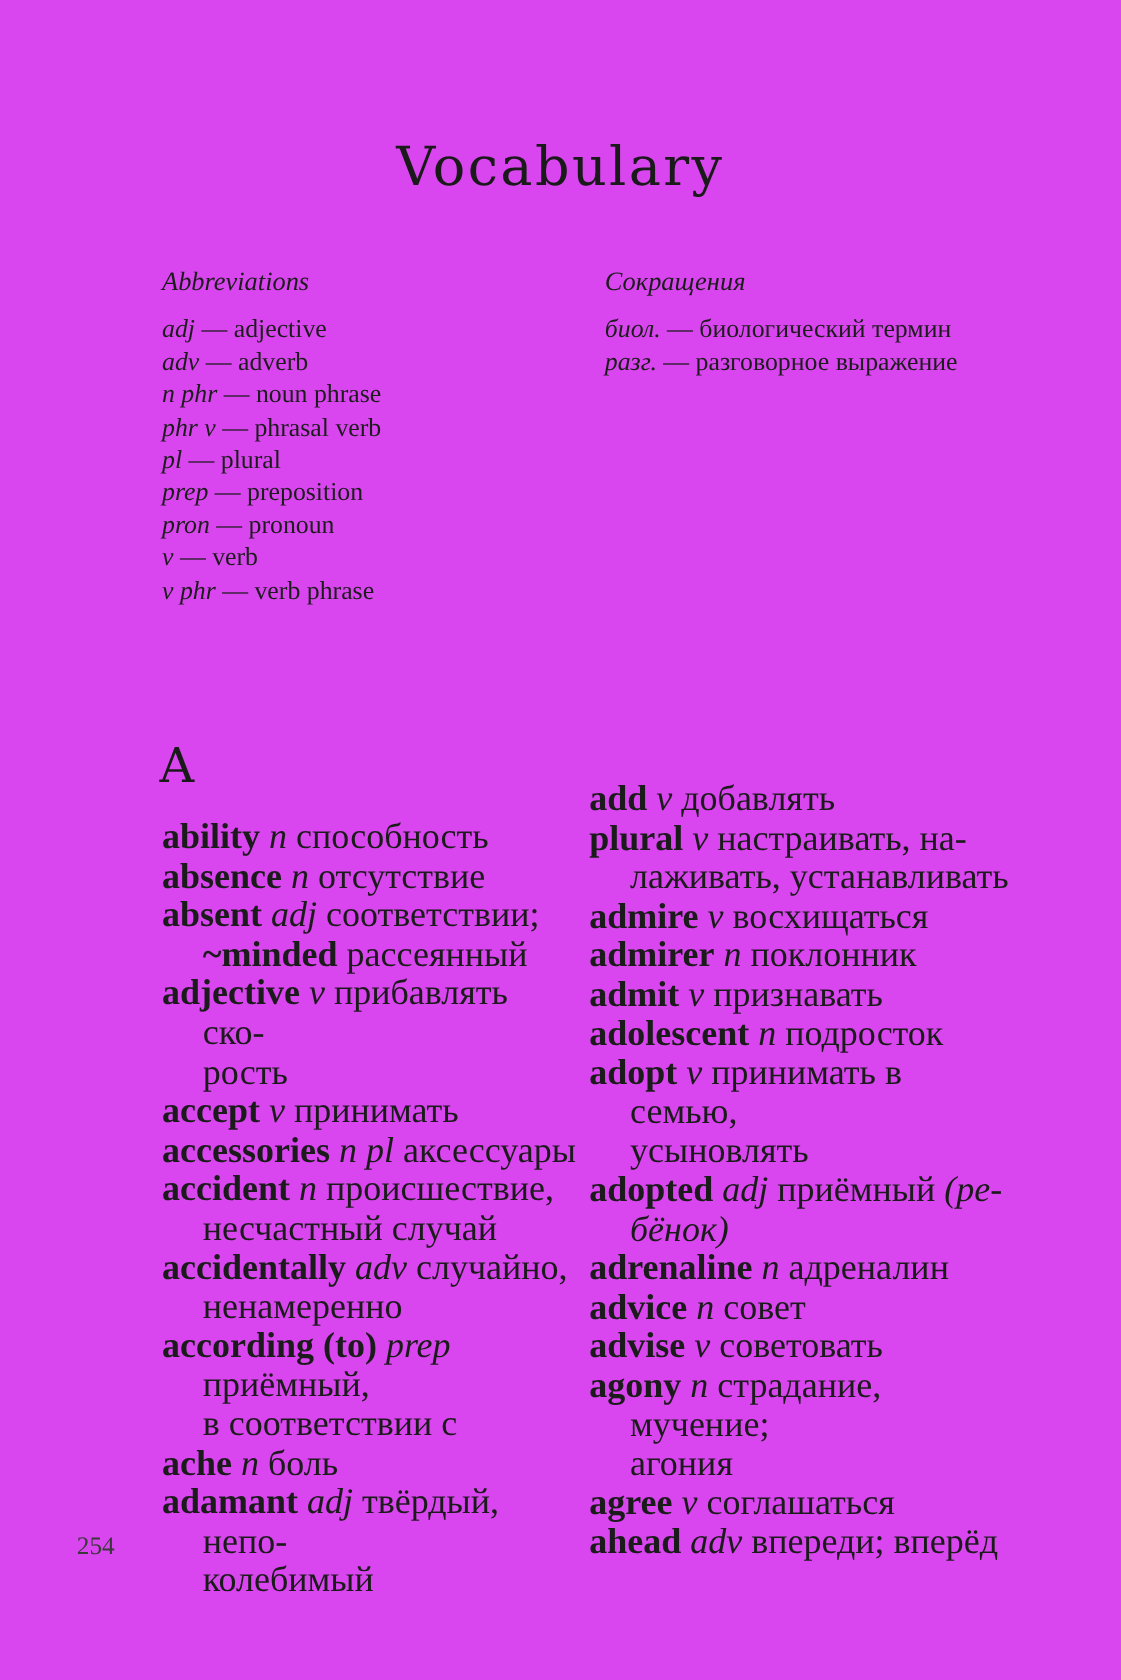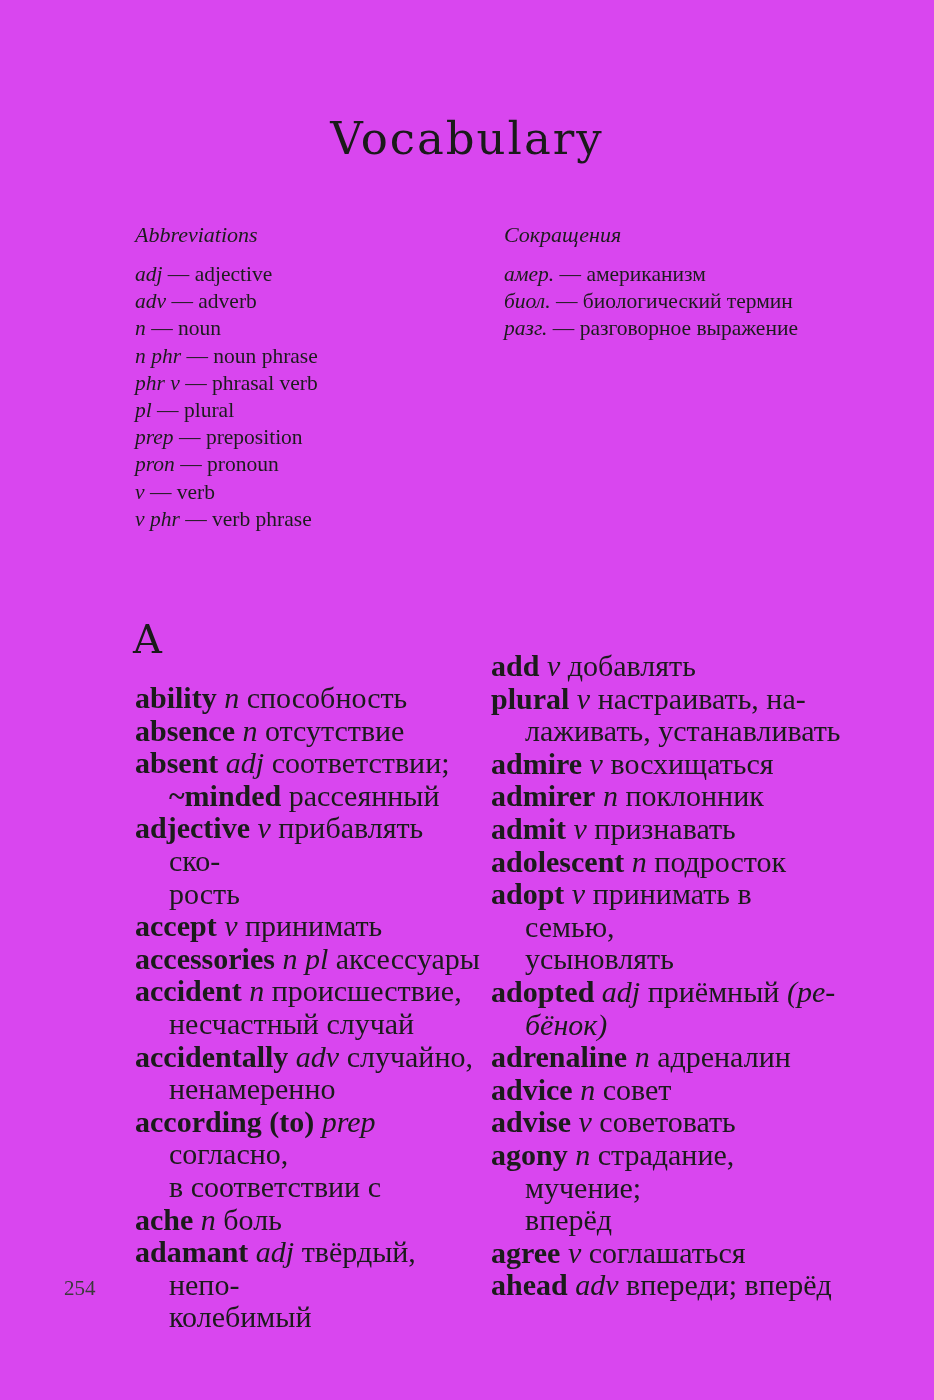--- a/index.html
+++ b/index.html
@@ -77,67 +77,65 @@
 
 <div class="page">
 
   <div class="title">Vocabulary</div>
 
   <div class="abbr-col en">
     <div class="abbr-heading">Abbreviations</div>
     <div class="abbr-list" id="abbr-list-en">
         <div class="abbr-item"><span class="abbr">adj</span> — adjective</div>
         <div class="abbr-item"><span class="abbr">adv</span> — adverb</div>
-        <div class="abbr-item"><span class="abbr">n</span> — noun</div>
         <div class="abbr-item"><span class="abbr">n phr</span> — noun phrase</div>
         <div class="abbr-item"><span class="abbr">phr v</span> — phrasal verb</div>
         <div class="abbr-item"><span class="abbr">pl</span> — plural</div>
         <div class="abbr-item"><span class="abbr">prep</span> — preposition</div>
         <div class="abbr-item"><span class="abbr">pron</span> — pronoun</div>
         <div class="abbr-item"><span class="abbr">v</span> — verb</div>
         <div class="abbr-item"><span class="abbr">v phr</span> — verb phrase</div>
       </div>
   </div>
 
   <div class="abbr-col ru">
     <div class="abbr-heading">Сокращения</div>
     <div class="abbr-list" id="abbr-list-ru">
-        <div class="abbr-item"><span class="abbr">амер.</span> — американизм</div>
         <div class="abbr-item"><span class="abbr">биол.</span> — биологический термин</div>
         <div class="abbr-item"><span class="abbr">разг.</span> — разговорное выражение</div>
       </div>
   </div>
 
   <div class="section-letter">A</div>
 
   <div class="dict-col left" id="dict-col-left">
       <div class="entry"><b class="headword">ability</b> <i class="pos">n</i> <span>способность</span></div>
       <div class="entry"><b class="headword">absence</b> <i class="pos">n</i> <span>отсутствие</span></div>
       <div class="entry"><b class="headword">absent</b> <i class="pos">adj</i> <span>соответствии;</span><br><b>~minded</b><span> рассеянный</span></div>
       <div class="entry"><b class="headword">adjective</b> <i class="pos">v</i> <span>прибавлять ско-</span><br><span>рость</span></div>
       <div class="entry"><b class="headword">accept</b> <i class="pos">v</i> <span>принимать</span></div>
       <div class="entry"><b class="headword">accessories</b> <i class="pos">n pl</i> <span>аксессуары</span></div>
       <div class="entry"><b class="headword">accident</b> <i class="pos">n</i> <span>происшествие,</span><br><span>несчастный случай</span></div>
       <div class="entry"><b class="headword">accidentally</b> <i class="pos">adv</i> <span>случайно,</span><br><span>ненамеренно</span></div>
-      <div class="entry"><b class="headword">according (to)</b> <i class="pos">prep</i> <span>согласно,</span><br><span>в соответствии с</span></div>
+      <div class="entry"><b class="headword">according (to)</b> <i class="pos">prep</i> <span>приёмный,</span><br><span>в соответствии с</span></div>
       <div class="entry"><b class="headword">ache</b> <i class="pos">n</i> <span>боль</span></div>
       <div class="entry"><b class="headword">adamant</b> <i class="pos">adj</i> <span>твёрдый, непо-</span><br><span>колебимый</span></div>
     </div>
   <div class="dict-col right" id="dict-col-right">
       <div class="entry"><b class="headword">add</b> <i class="pos">v</i> <span>добавлять</span></div>
       <div class="entry"><b class="headword">plural</b> <i class="pos">v</i> <span>настраивать, на-</span><br><span>лаживать, устанавливать</span></div>
       <div class="entry"><b class="headword">admire</b> <i class="pos">v</i> <span>восхищаться</span></div>
       <div class="entry"><b class="headword">admirer</b> <i class="pos">n</i> <span>поклонник</span></div>
       <div class="entry"><b class="headword">admit</b> <i class="pos">v</i> <span>признавать</span></div>
       <div class="entry"><b class="headword">adolescent</b> <i class="pos">n</i> <span>подросток</span></div>
       <div class="entry"><b class="headword">adopt</b> <i class="pos">v</i> <span>принимать в семью,</span><br><span>усыновлять</span></div>
       <div class="entry"><b class="headword">adopted</b> <i class="pos">adj</i> <span>приёмный </span><i>(ре-</i><br><i>бёнок)</i></div>
       <div class="entry"><b class="headword">adrenaline</b> <i class="pos">n</i> <span>адреналин</span></div>
       <div class="entry"><b class="headword">advice</b> <i class="pos">n</i> <span>совет</span></div>
       <div class="entry"><b class="headword">advise</b> <i class="pos">v</i> <span>советовать</span></div>
-      <div class="entry"><b class="headword">agony</b> <i class="pos">n</i> <span>страдание, мучение;</span><br><span>вперёд</span></div>
+      <div class="entry"><b class="headword">agony</b> <i class="pos">n</i> <span>страдание, мучение;</span><br><span>агония</span></div>
       <div class="entry"><b class="headword">agree</b> <i class="pos">v</i> <span>соглашаться</span></div>
       <div class="entry"><b class="headword">ahead</b> <i class="pos">adv</i> <span>впереди; вперёд</span></div>
     </div>
 
   <div class="page-number">254</div>
 
 </div>
 
 </body></html>

